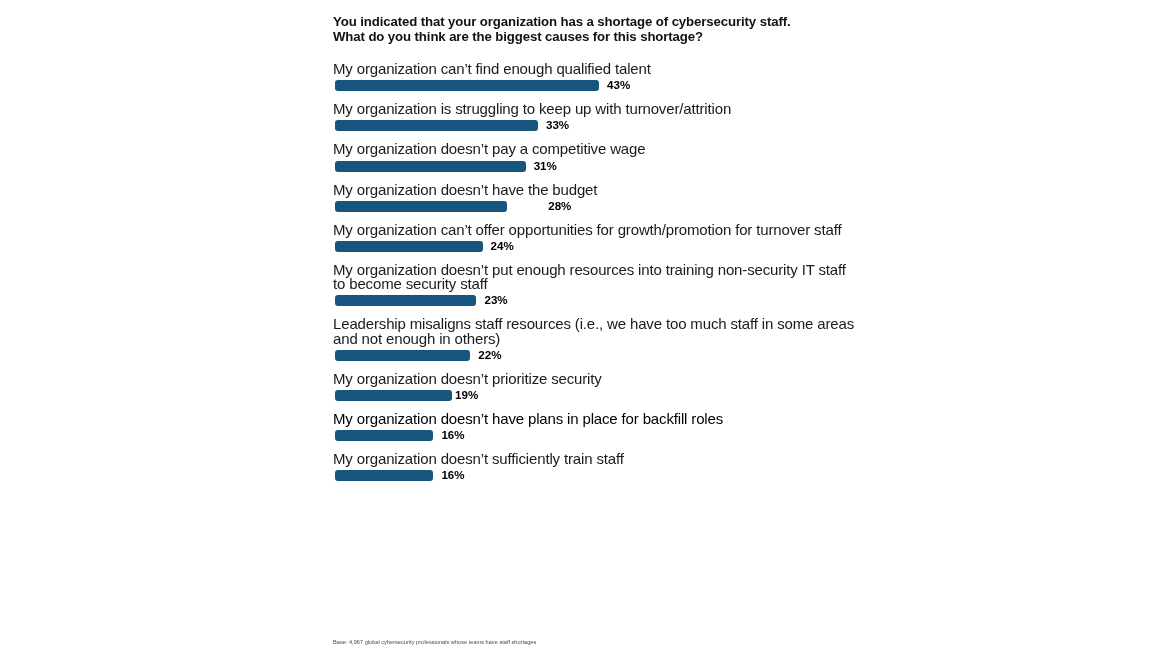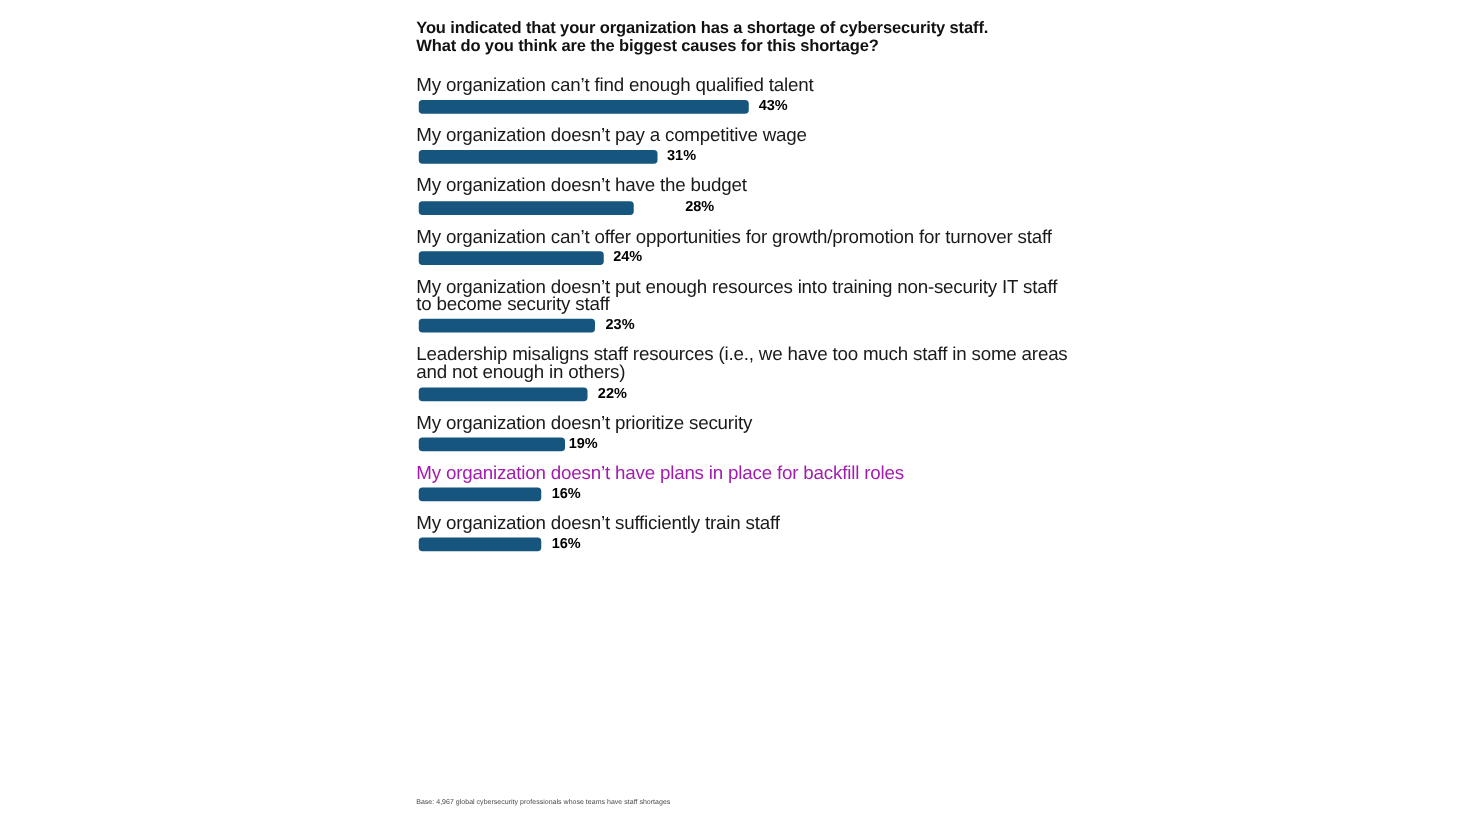--- a/index.html
+++ b/index.html
@@ -104,20 +104,27 @@
 
   <div id="bars-area">
       <div class="bar-row">
         <div class="bar-label" style="color: rgb(26, 26, 26);">My organization can’t find enough qualified talent</div>
         <div class="bar-track">
           <div class="bar-fill" style="width: 264.45px; background: rgb(21, 85, 126);"></div>
           <div class="bar-value" style="left: 258px; color: rgb(0, 0, 0); margin-left: 16px;">43%</div>
         </div>
       </div>
       <div class="bar-row">
+        <div class="bar-label" style="color: rgb(26, 26, 26);">My organization is struggling to keep up with turnover/attrition</div>
+        <div class="bar-track">
+          <div class="bar-fill" style="width: 202.95px; background: rgb(21, 85, 126);"></div>
+          <div class="bar-value" style="left: 212.95px; color: rgb(0, 0, 0);">33%</div>
+        </div>
+      </div>
+      <div class="bar-row">
         <div class="bar-label" style="color: rgb(26, 26, 26);">My organization doesn’t pay a competitive wage</div>
         <div class="bar-track">
           <div class="bar-fill" style="width: 190.65px; background: rgb(21, 85, 126);"></div>
           <div class="bar-value" style="left: 200.65px; color: rgb(0, 0, 0);">31%</div>
         </div>
       </div>
       <div class="bar-row">
         <div class="bar-label" style="color: rgb(26, 26, 26);">My organization doesn’t have the budget</div>
         <div class="bar-track">
           <div class="bar-fill" style="width: 172.2px; background: rgb(21, 85, 126);"></div>
@@ -148,21 +155,21 @@
         </div>
       </div>
       <div class="bar-row">
         <div class="bar-label" style="color: rgb(26, 26, 26);">My organization doesn’t prioritize security</div>
         <div class="bar-track">
           <div class="bar-fill" style="width: 116.85px; background: rgb(21, 85, 126);"></div>
           <div class="bar-value" style="left: 122px; color: rgb(0, 0, 0);">19%</div>
         </div>
       </div>
       <div class="bar-row">
-        <div class="bar-label" style="color: #a21caf;">My organization doesn’t have plans in place for backfill roles</div>
+        <div class="bar-label" style="color: #000000;">My organization doesn’t have plans in place for backfill roles</div>
         <div class="bar-track">
           <div class="bar-fill" style="width: 98.4px; background: rgb(21, 85, 126);"></div>
           <div class="bar-value" style="left: 108.4px; color: rgb(0, 0, 0);">16%</div>
         </div>
       </div>
       <div class="bar-row">
         <div class="bar-label" style="color: rgb(26, 26, 26);">My organization doesn’t sufficiently train staff</div>
         <div class="bar-track">
           <div class="bar-fill" style="width: 98.4px; background: rgb(21, 85, 126);"></div>
           <div class="bar-value" style="left: 108.4px; color: rgb(0, 0, 0);">16%</div>

